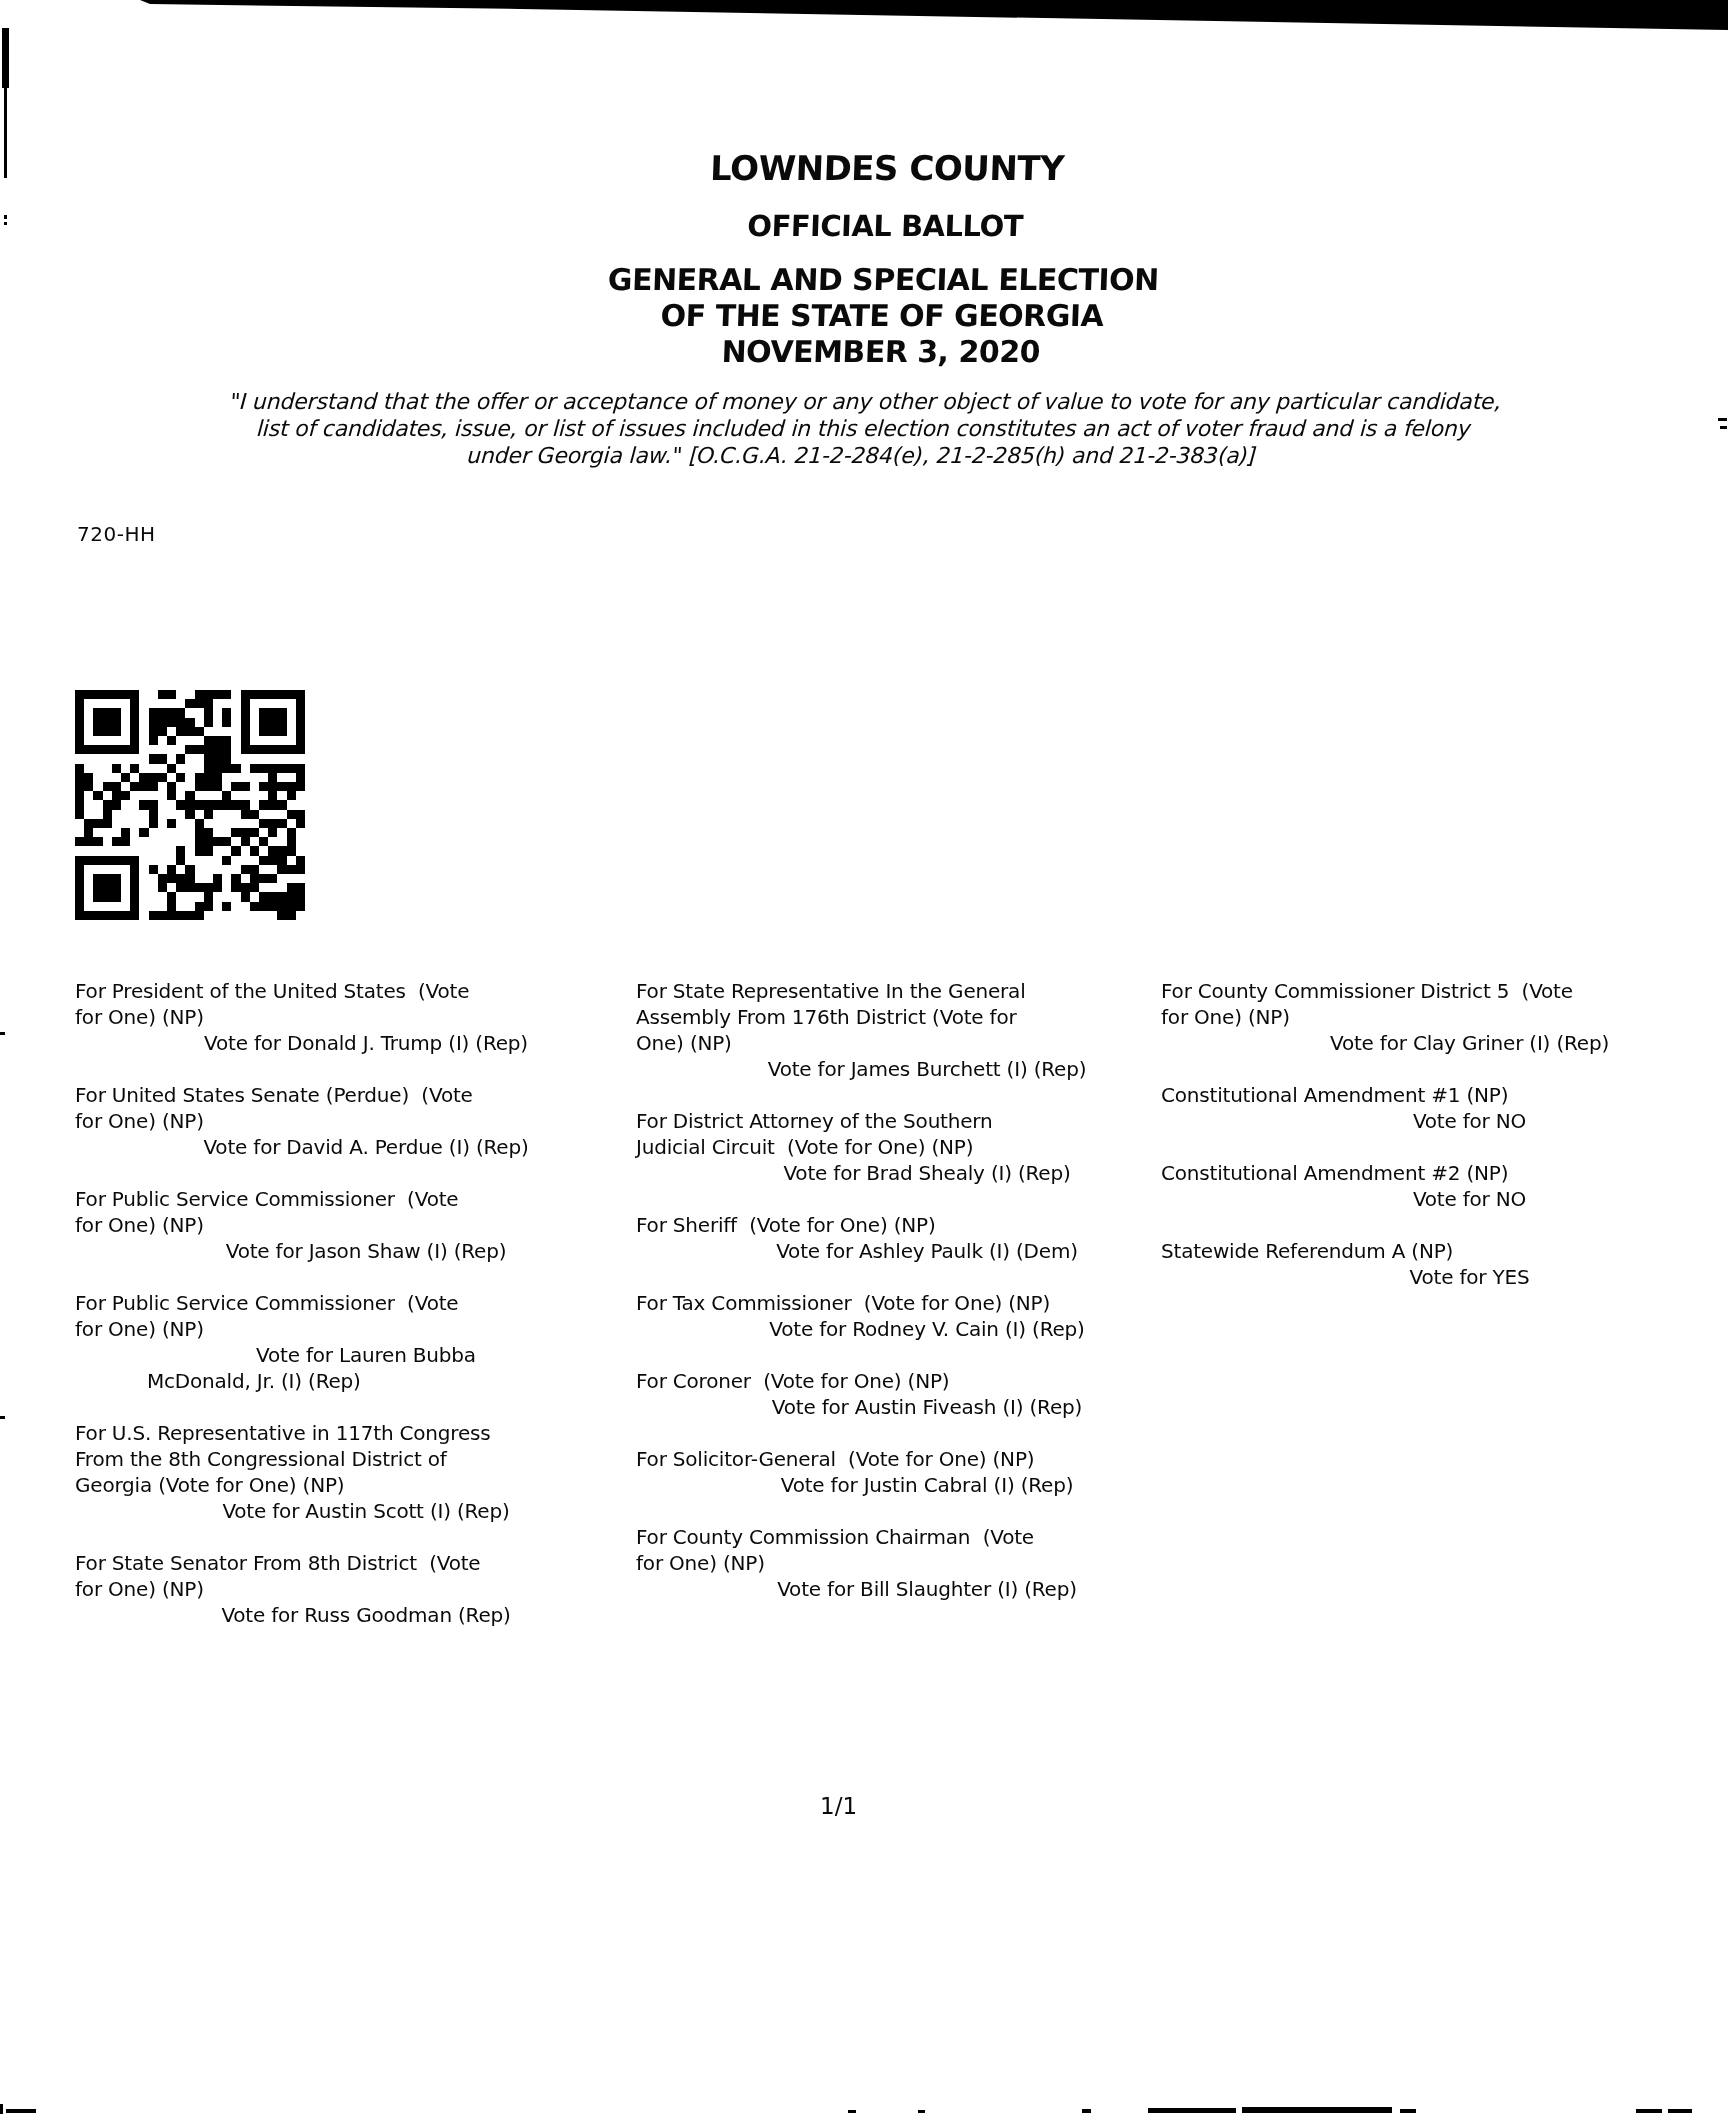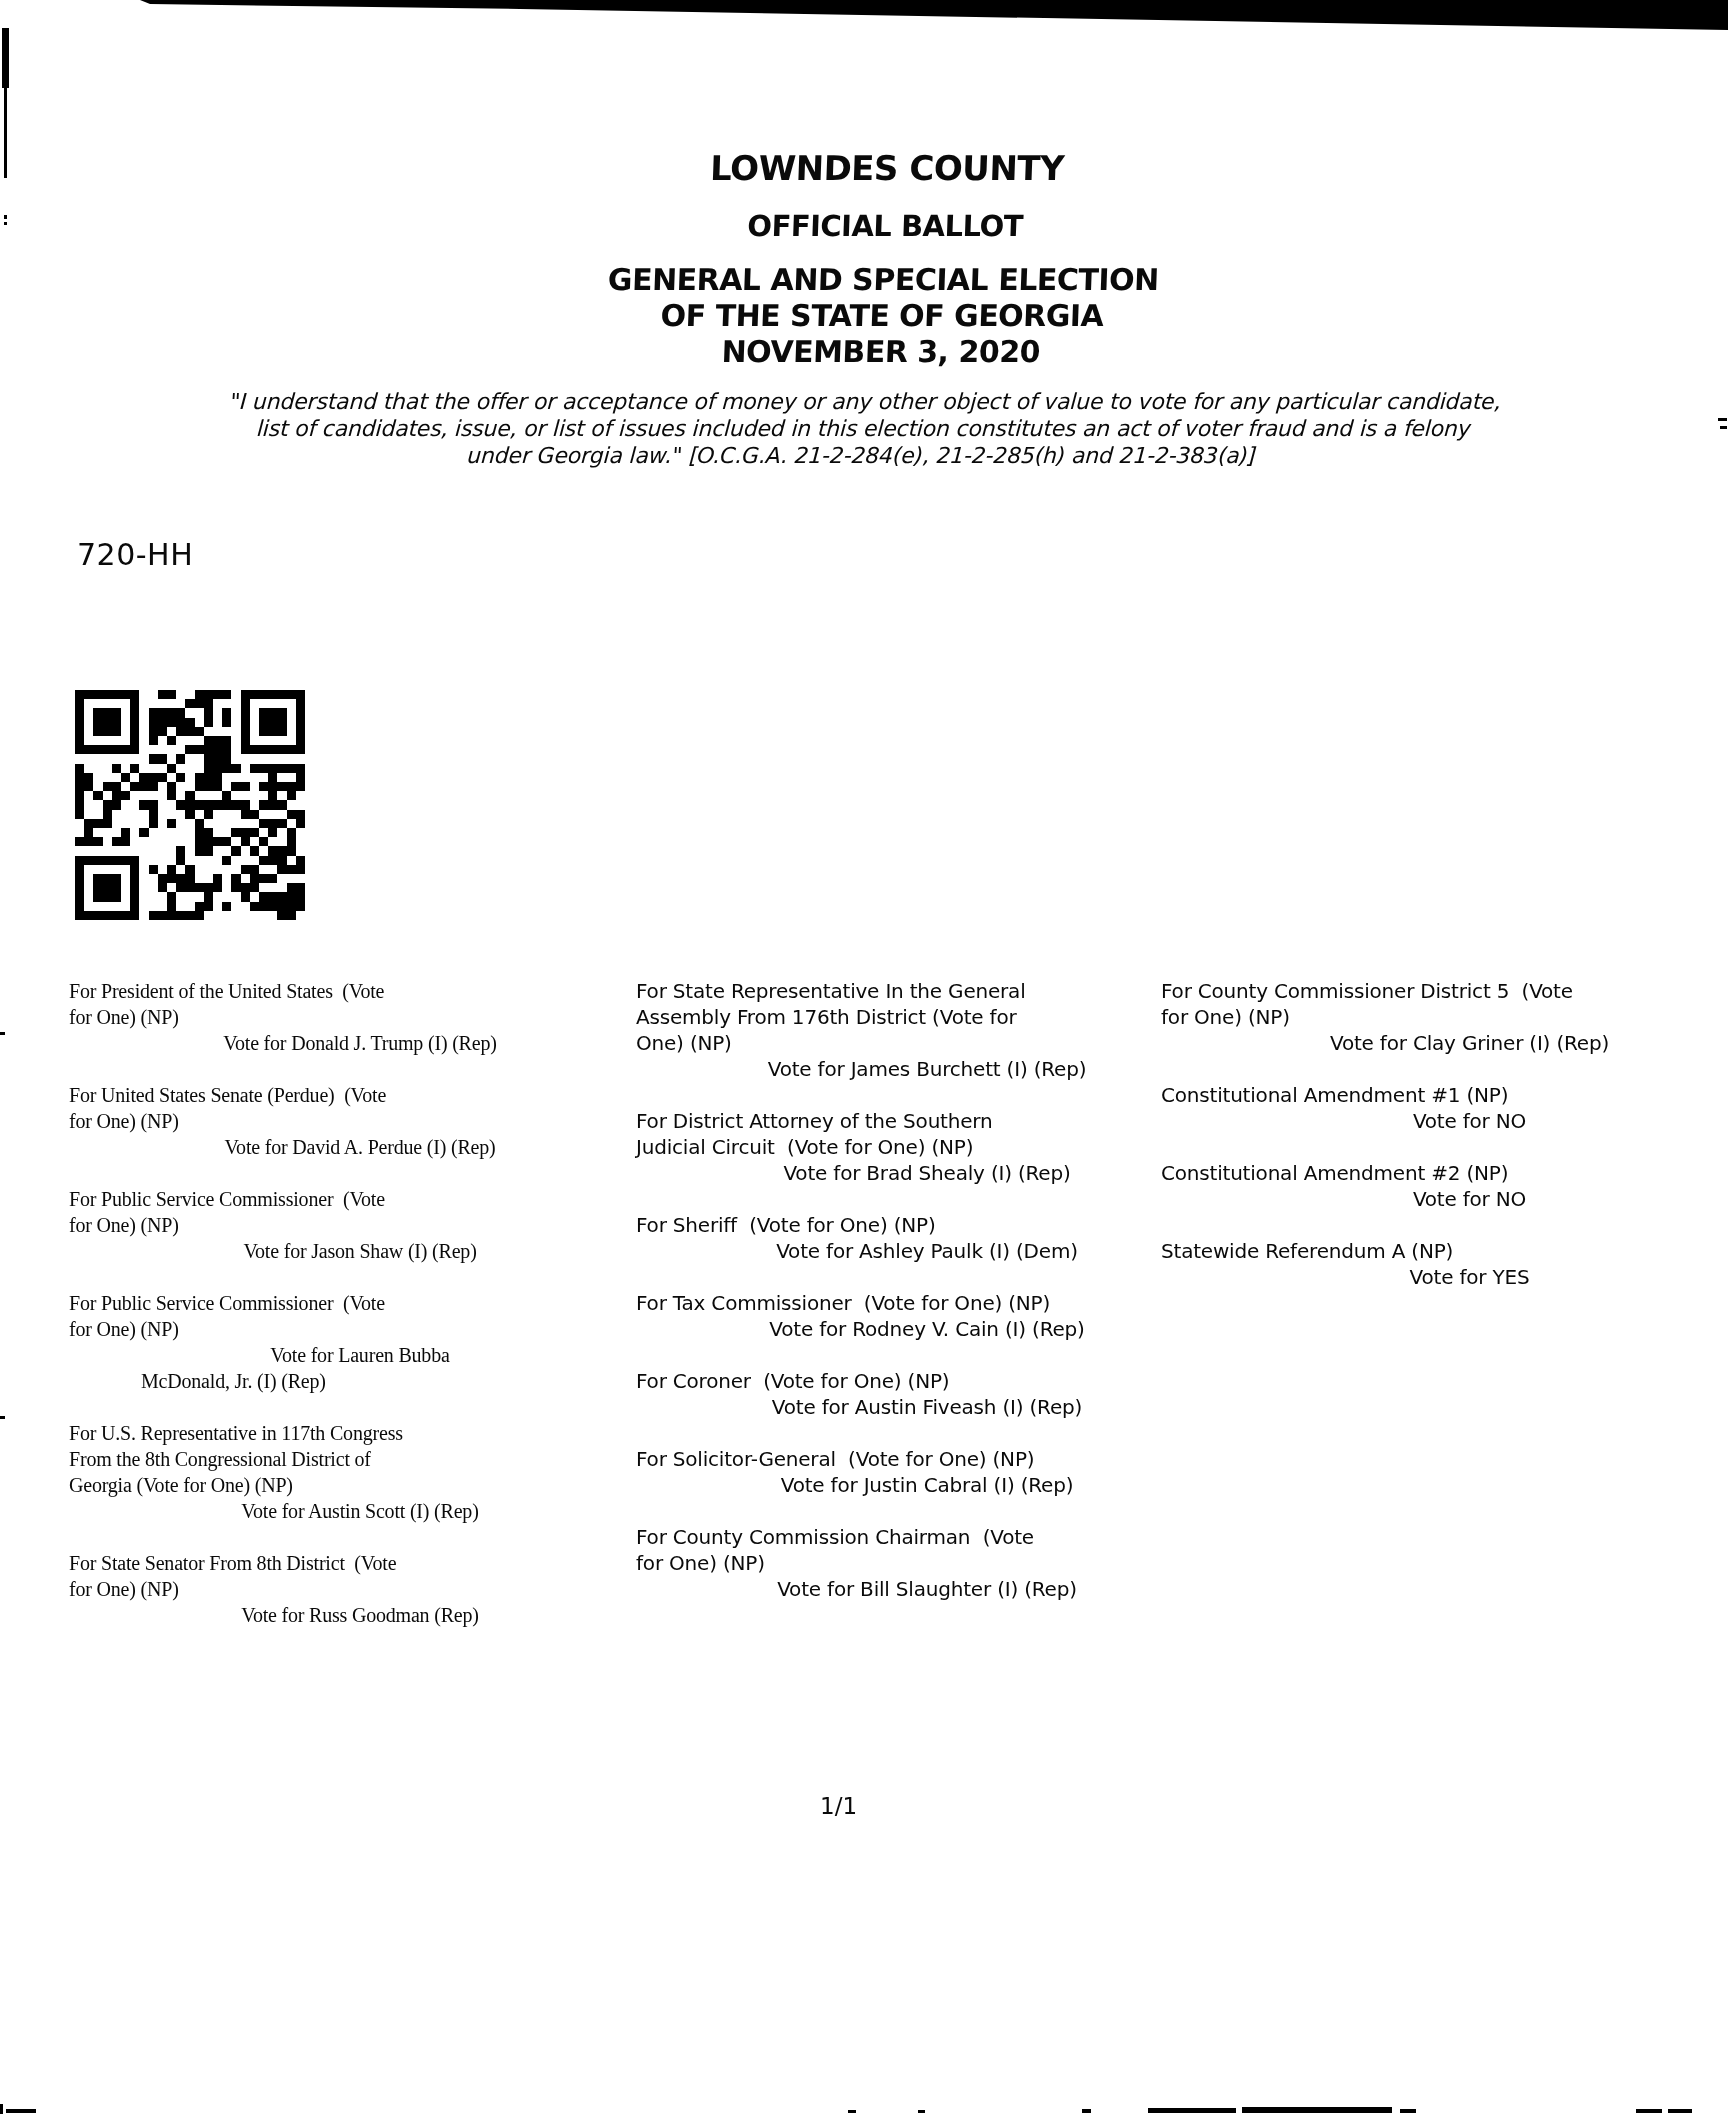--- a/index.html
+++ b/index.html
@@ -25,26 +25,26 @@
   .h-line{font-size:30px;font-weight:bold;letter-spacing:-0.5px;line-height:36px;}
   
   .disclaimer{
     position:absolute;top:388px;left:44px;width:1640px;
     text-align:center;
     font-style:italic;font-size:22px;line-height:27px;
     transform:skewX(-4deg);
     letter-spacing:-0.2px;
   }
   
-  .precinct{position:absolute;top:522px;left:77px;font-size:30px;letter-spacing:0.5px;margin-top:15px;}
+  .precinct{position:absolute;top:522px;left:77px;font-size:20px;letter-spacing:0.5px;}
   
   .qr{position:absolute;top:690px;left:75px;width:230px;height:230px;}
   
   .col{position:absolute;top:978px;font-size:20px;line-height:26px;letter-spacing:-0.2px;}
-  #col-0{left:69px;width:540px;font-family:Liberation Serif, serif;}
+  #col-0{left:75px;width:540px;}
   #col-1{left:618px;width:540px;margin-left:18px;}
   #col-2{left:1161px;width:575px;}
   .section{margin-bottom:26px;}
   .bline{white-space:pre;}
   .indent-0{padding-left:0;}
   .indent-1{padding-left:42px;text-align:center;}
   .indent-2{padding-left:72px;}
   
   .pagenum{position:absolute;top:1793px;left:820px;width:130px;font-size:23px;}
 </style>

